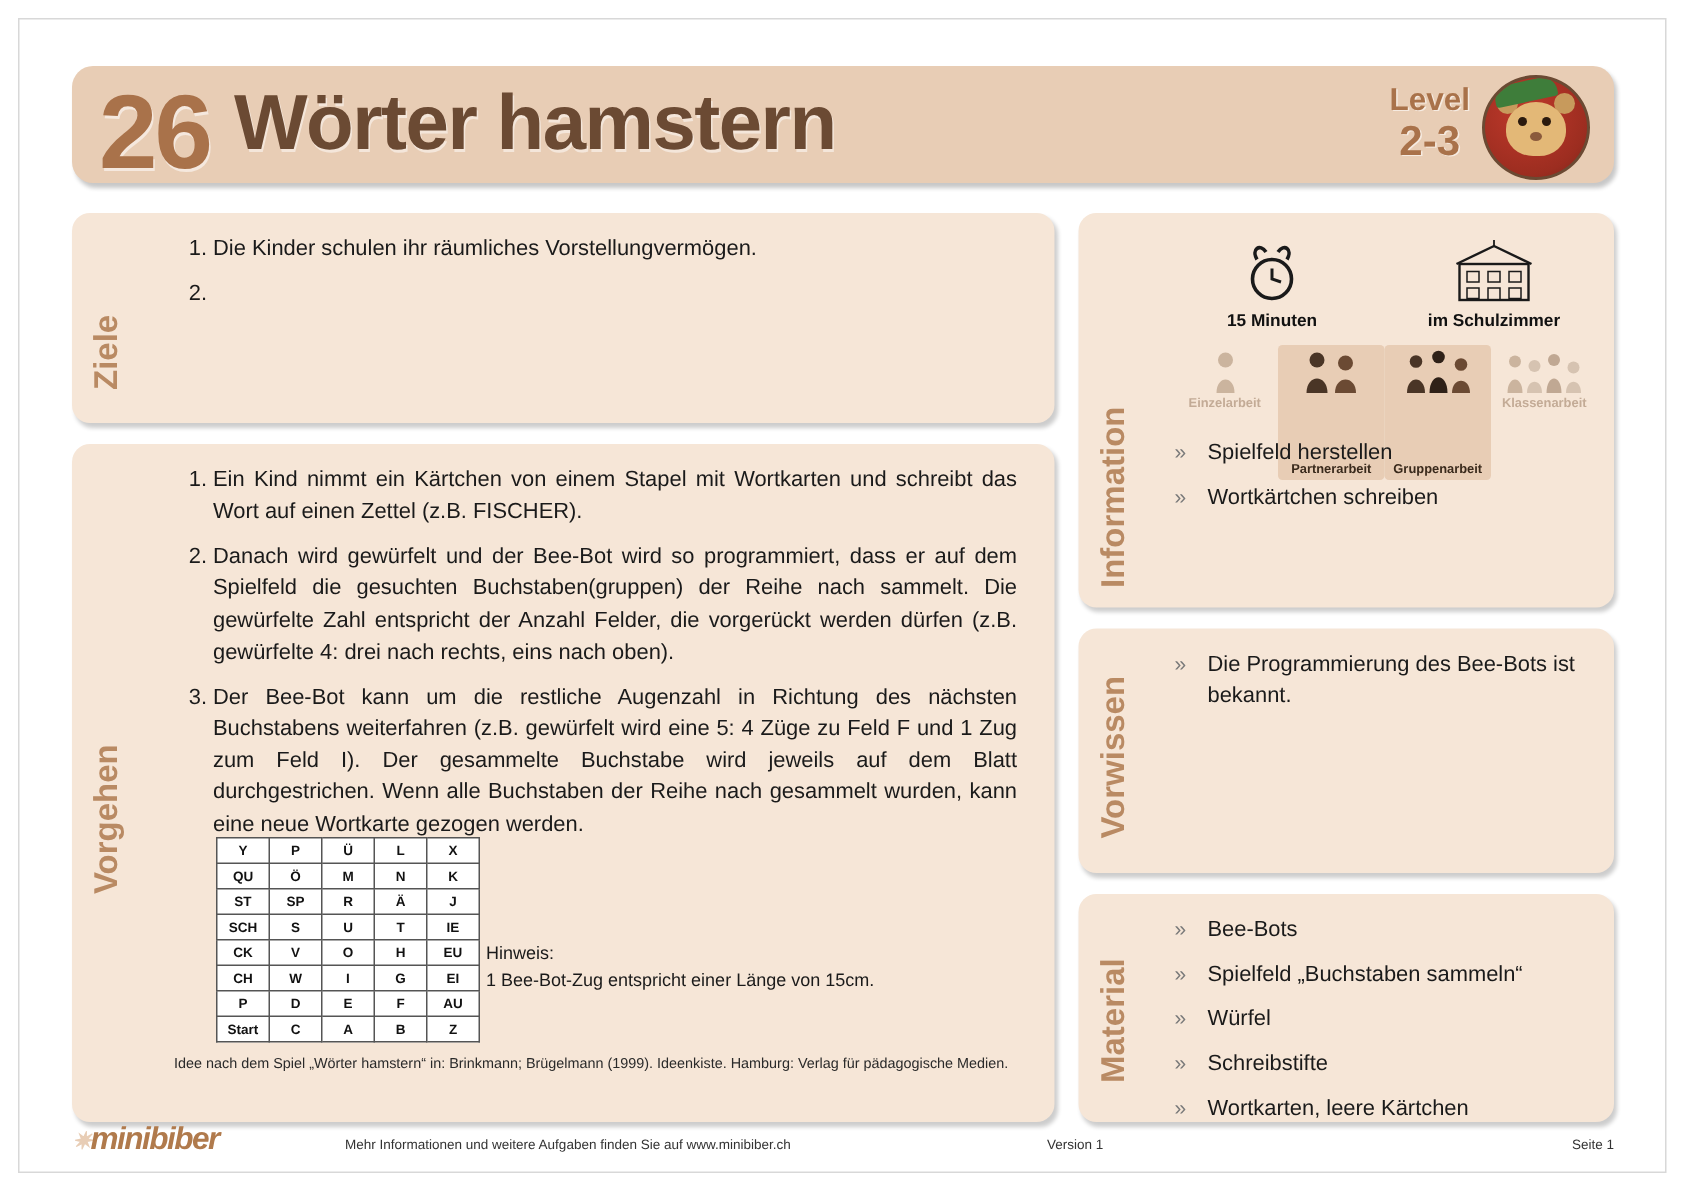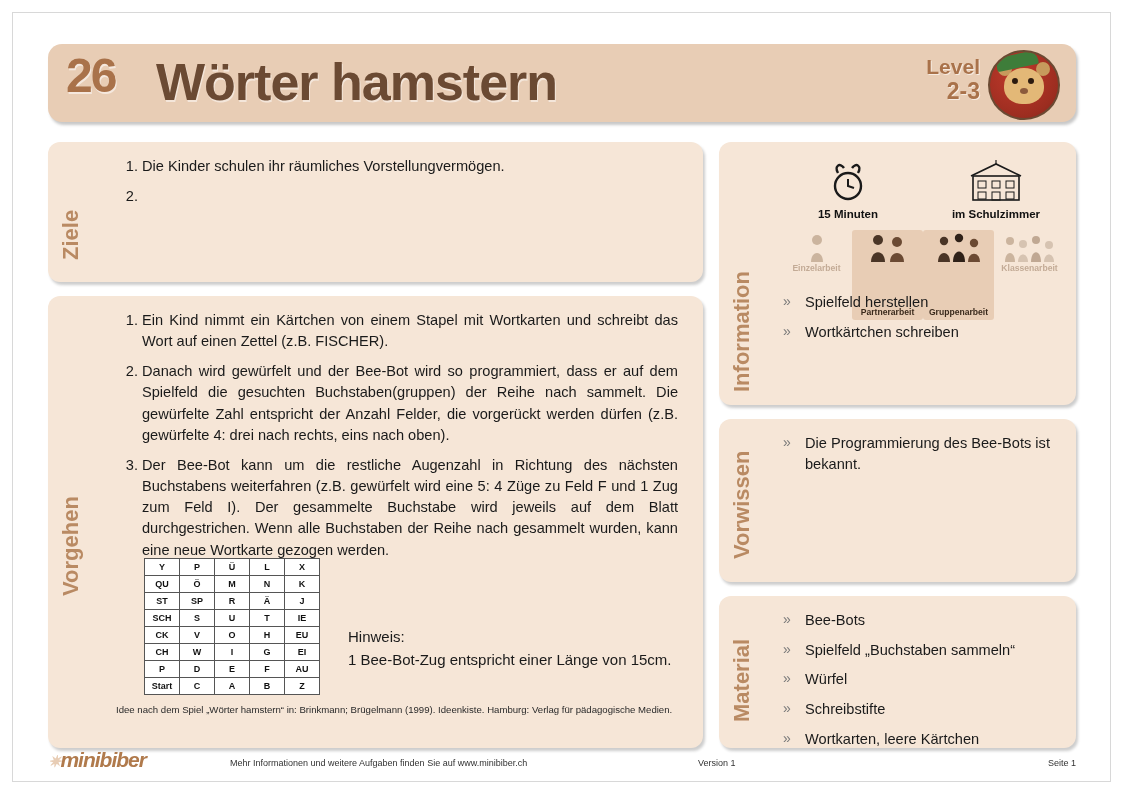--- a/index.html
+++ b/index.html
@@ -31,21 +31,21 @@
     position: absolute;
     left: 48px; top: 44px;
     width: 1028px; height: 78px;
     background: #e8cdb5;
     border-radius: 14px;
     box-shadow: 2px 3px 3px rgba(0,0,0,0.22);
   }
   .header-num {
     position: absolute;
     left: 18px; top: 4px;
-    font-size: 48px;
+    font-size: 70px;
     font-weight: bold;
     color: #a9724a;
     letter-spacing: -2px;
     text-shadow: 1px 2px 0 rgba(255,255,255,0.55);
   }
   .header-title {
     position: absolute;
     left: 108px; top: 8px;
     font-size: 52px;
     font-weight: bold;
@@ -56,21 +56,21 @@
   .level-box {
     position: absolute;
     right: 96px; top: 12px;
     text-align: center;
     color: #a9724a;
     font-weight: bold;
     font-size: 21px;
     line-height: 1.08;
     text-shadow: 1px 1px 0 rgba(255,255,255,0.6);
   }
-  .level-box .lv2 { font-size: 23px; text-align: right; }
+  .level-box .lv2 { font-size: 28px; }
   .mascot {
     position: absolute;
     right: 16px; top: 6px;
     width: 68px; height: 66px;
     border-radius: 50%;
     background: radial-gradient(circle at 40% 35%, #c0392b 0%, #9c2d20 70%, #7d241a 100%);
     border: 2px solid #6b4a33;
     overflow: hidden;
   }
   .mascot .face {
@@ -163,22 +163,22 @@
     width: 34px;
     height: 16px;
     border: 1px solid #555;
     text-align: center;
     vertical-align: middle;
     padding: 0;
     color: #111;
   }
   .hinweis {
     position: absolute;
-    left: 300px; top: 330px;
-    font-size: 15px;
+    left: 276px; top: 330px;
+    font-size: 12px;
     line-height: 1.5;
   }
   .source-note {
     position: absolute;
     left: 68px; top: 408px;
     width: 580px;
     font-size: 9.6px;
     line-height: 1.35;
     color: #2a2a2a;
   }

